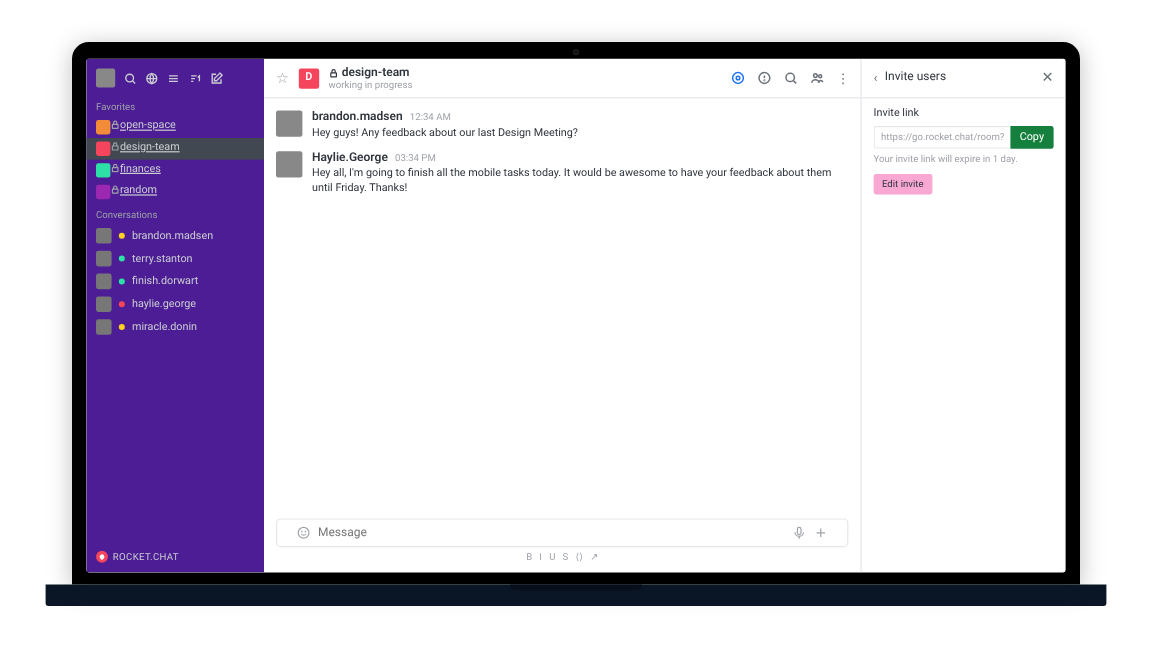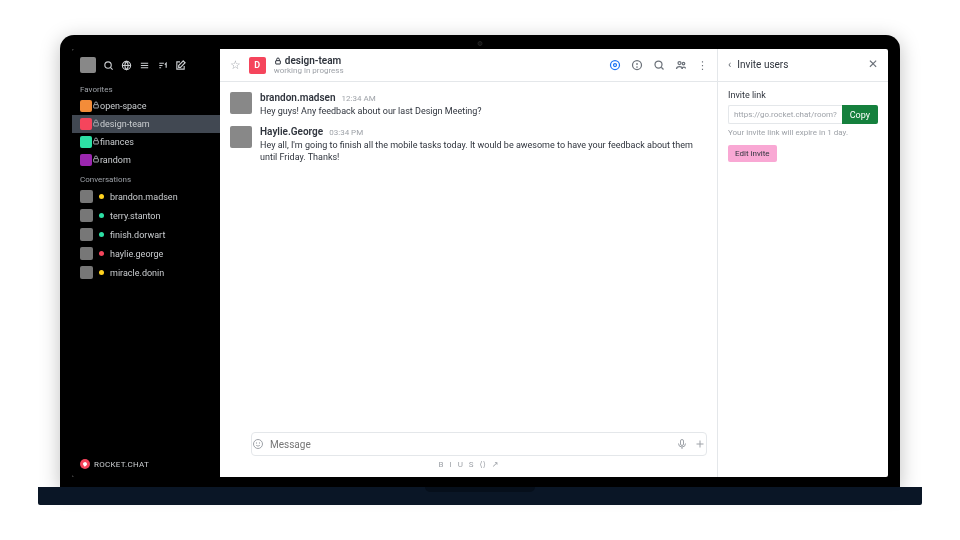--- a/index.html
+++ b/index.html
@@ -4,27 +4,27 @@
 <style>
 * { margin:0; padding:0; box-sizing:border-box; font-family:-apple-system,BlinkMacSystemFont,"Segoe UI",Roboto,sans-serif; }
 body { width:960px; height:540px; background:#fff; display:flex; align-items:center; justify-content:center; }
 .laptop { position:relative; width:840px; }
 .screen-bezel { background:#000; border-radius:14px 14px 0 0; padding:14px 12px 10px; position:relative; box-shadow:0 4px 20px rgba(0,0,0,.25); }
 .camera { position:absolute; top:6px; left:50%; transform:translateX(-50%); width:5px; height:5px; background:#111; border-radius:50%; border:1px solid #222; }
 .base { height:18px; background:#0a1626; border-radius:0 0 2px 2px; position:relative; margin:0 -22px; }
 .base::before { content:""; position:absolute; left:50%; top:0; transform:translateX(-50%); width:110px; height:5px; background:#060f1b; border-radius:0 0 6px 6px; }
 .viewport { background:#fff; height:428px; display:flex; overflow:hidden; border-radius:2px; }
 
-.sidebar { width:148px; background:#000000; color:#cbced1; display:flex; flex-direction:column; font-size:9px; }
+.sidebar { width:148px; background:#4c1d95; color:#cbced1; display:flex; flex-direction:column; font-size:9px; }
 .sb-top { display:flex; align-items:center; gap:7px; padding:8px 8px 6px; }
 .sb-avatar { width:16px; height:16px; background:#888; border-radius:2px; }
 .sb-icon { width:11px; height:11px; color:#cbced1; cursor:pointer; }
 .sb-icon svg { width:100%; height:100%; display:block; }
 .sb-section-title { font-size:8px; padding:6px 8px 3px; color:#9ea2a8; }
-.channel { display:flex; align-items:center; gap:0; padding:3px 8px; }
+.channel { display:flex; align-items:flex-start; gap:0; padding:3px 8px;text-decoration:underline; }
 .channel.active { background:#414852; }
 .ch-block { width:12px; height:12px; border-radius:2px; display:flex; align-items:center; justify-content:center; font-size:7px; color:#fff; }
 .ch-lock { font-size:8px; color:#9ea2a8; }
 .ch-name { font-size:9px; color:#cbced1; }
 .conv { display:flex; align-items:center; gap:6px; padding:3px 8px; }
 .conv-av { width:13px; height:13px; background:#777; border-radius:2px; }
 .conv-dot { width:5px; height:5px; border-radius:50%; }
 .conv-name { font-size:9px; color:#cbced1; }
 .brand { margin-top:auto; padding:8px; display:flex; align-items:center; gap:4px; font-size:8px; color:#cbced1; letter-spacing:.3px; }
 .brand-badge { width:10px; height:10px; background:#f5455c; border-radius:50%; display:flex; align-items:center; justify-content:center; }
@@ -48,21 +48,21 @@
 .msg-body { flex:1; }
 .msg-head { display:flex; align-items:baseline; gap:6px; margin-bottom:2px; }
 .msg-author { font-size:10px; font-weight:600; color:#2f343d; }
 .msg-time { font-size:8px; color:#9ea2a8; }
 .msg-text { font-size:9px; color:#2f343d; line-height:1.4; }
 .thread-row { display:flex; align-items:center; gap:6px; margin-top:4px; }
 .thread-badge { background:#1d74f5; color:#fff; font-size:8px; padding:2px 6px; border-radius:2px; display:flex; align-items:center; gap:3px; }
 .thread-meta { font-size:8px; color:#9ea2a8; }
 
 .composer-wrap { padding:8px 10px; }
-.composer { border:1px solid #e4e7ea; border-radius:4px; display:flex; align-items:center; padding:5px 0; gap:6px;margin-left:21px; }
+.composer { border:1px solid #e4e7ea; border-radius:4px; display:flex; align-items:center; padding:5px 16px; gap:6px; }
 .composer input { flex:1; border:none; outline:none; font-size:10px; }
 .comp-ico { width:12px; height:12px; color:#9ea2a8; }
 .comp-ico svg { width:100%; height:100%; display:block; }
 .format-bar { display:flex; justify-content:center; gap:6px; font-size:8px; color:#9ea2a8; margin-top:4px; }
 
 .panel { width:170px; display:flex; flex-direction:column; }
 .panel-head { display:flex; align-items:center; gap:6px; padding:8px 10px 10px; border-bottom:1px solid #e4e7ea; }
 .panel-back { font-size:11px; color:#6c727a; cursor:pointer; }
 .panel-title { font-size:10px; font-weight:400; color:#2f343d; }
 .panel-close { margin-left:auto; font-size:12px; color:#6c727a; cursor:pointer; }

